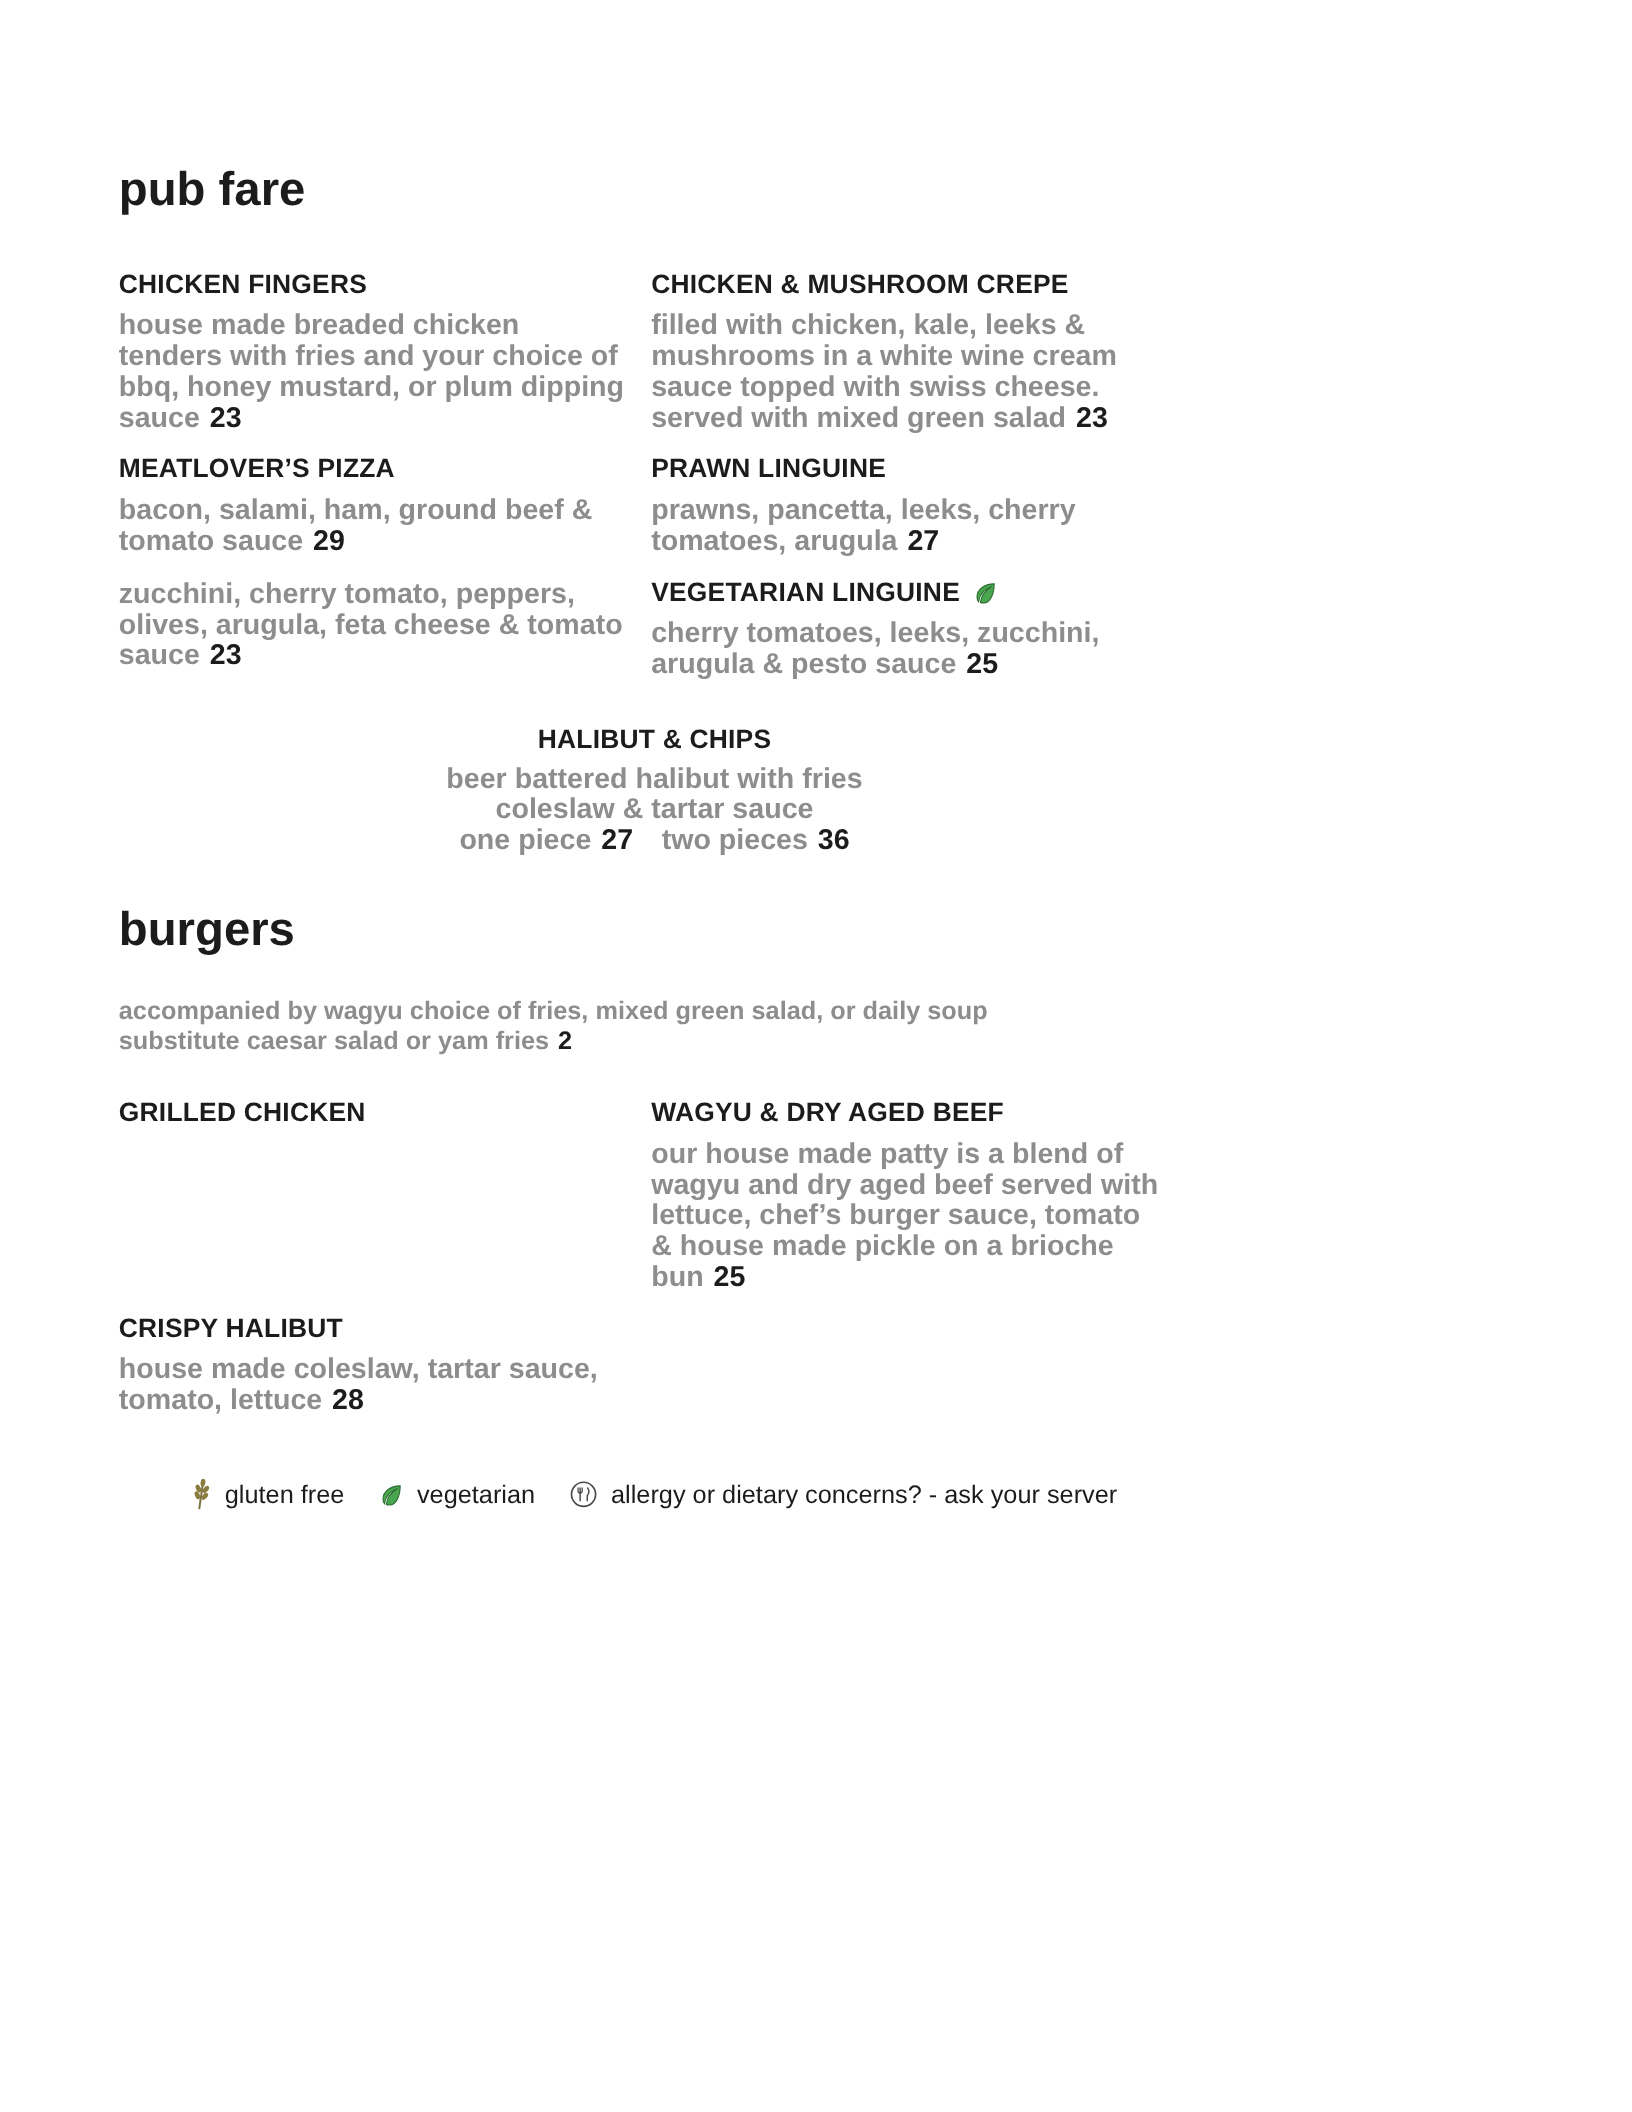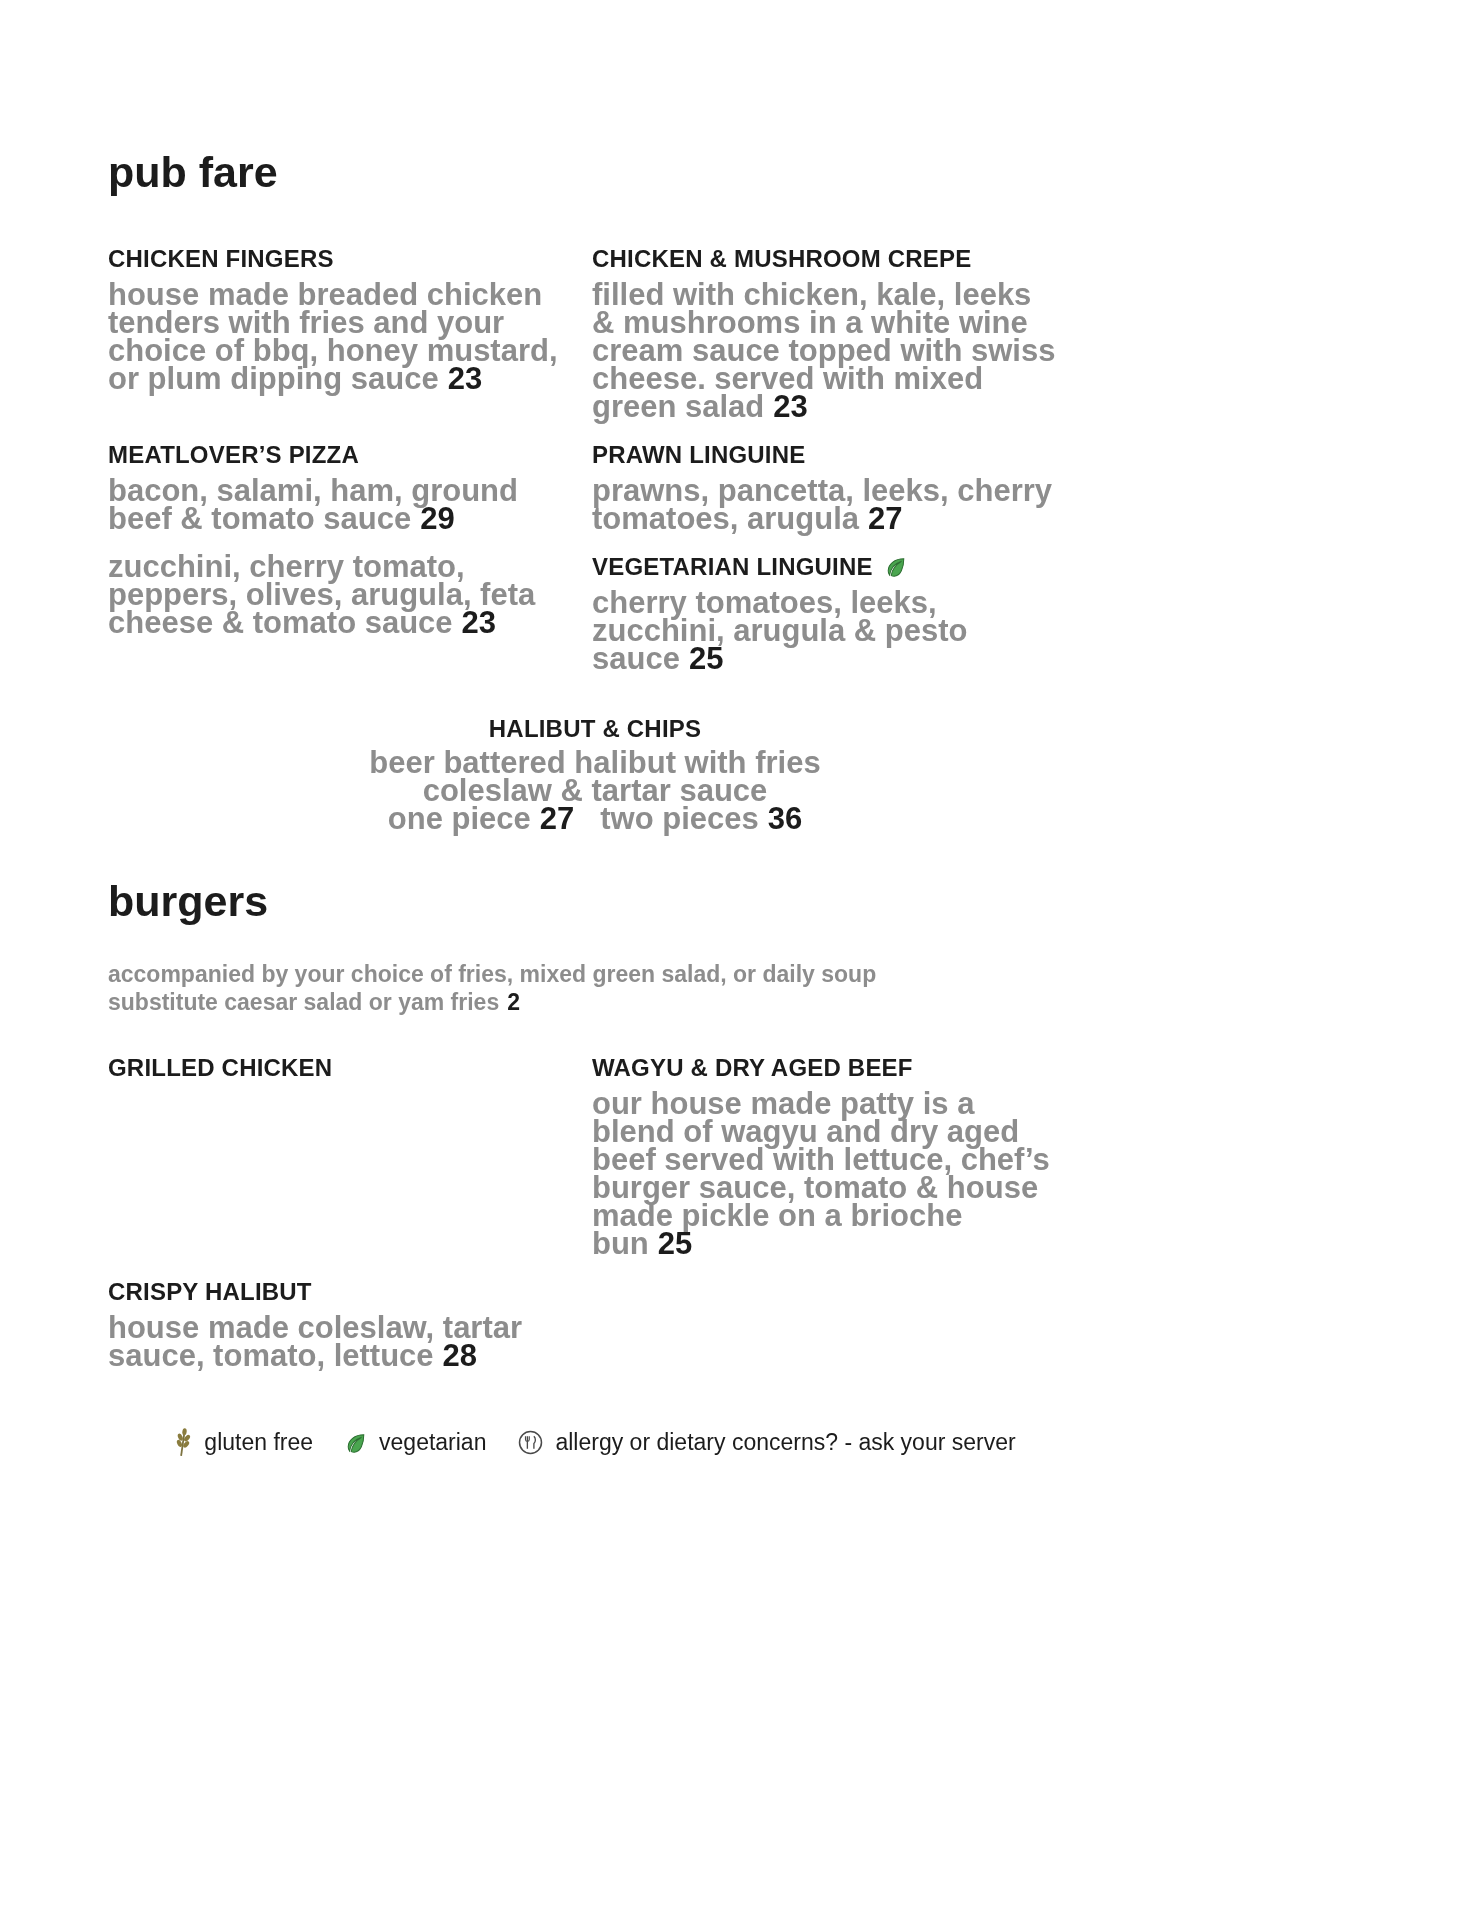--- a/index.html
+++ b/index.html
@@ -43,21 +43,21 @@
     font-weight: 700;
     color: #1c1c1c;
     line-height: 1.2;
     margin-bottom: 7px;
     display: flex;
     align-items: center;
     gap: 12px;
     letter-spacing: 0.2px;
   }
   .item-desc {
-    font-size: 31px;
+    font-size: 26px;
     font-weight: 700;
     color: #8d8d8d;
     line-height: 28px;
   }
   .price {
     color: #1c1c1c;
     font-weight: 700;
     margin-left: 9px;
     white-space: nowrap;
   }
@@ -180,21 +180,21 @@
             <span>one piece</span><span class="price">27</span><span class="opt2">two pieces</span><span class="price">36</span>
           </span>
         </p>
       </div>
     </section>
 
     <section>
       <h1 class="section-title burgers">burgers</h1>
 
       <p class="intro">
-        <span>accompanied by your choice of fries, mixed green salad, or daily soup</span><br>
+        <span>accompanied by wagyu choice of fries, mixed green salad, or daily soup</span><br>
         <span>substitute caesar salad or yam fries</span><span class="price">2</span>
       </p>
 
       <div class="grid burgers-grid">
 
         <article class="menu-item">
           <h3 class="item-name">
             <span>GRILLED CHICKEN</span>
           </h3>
         </article>

